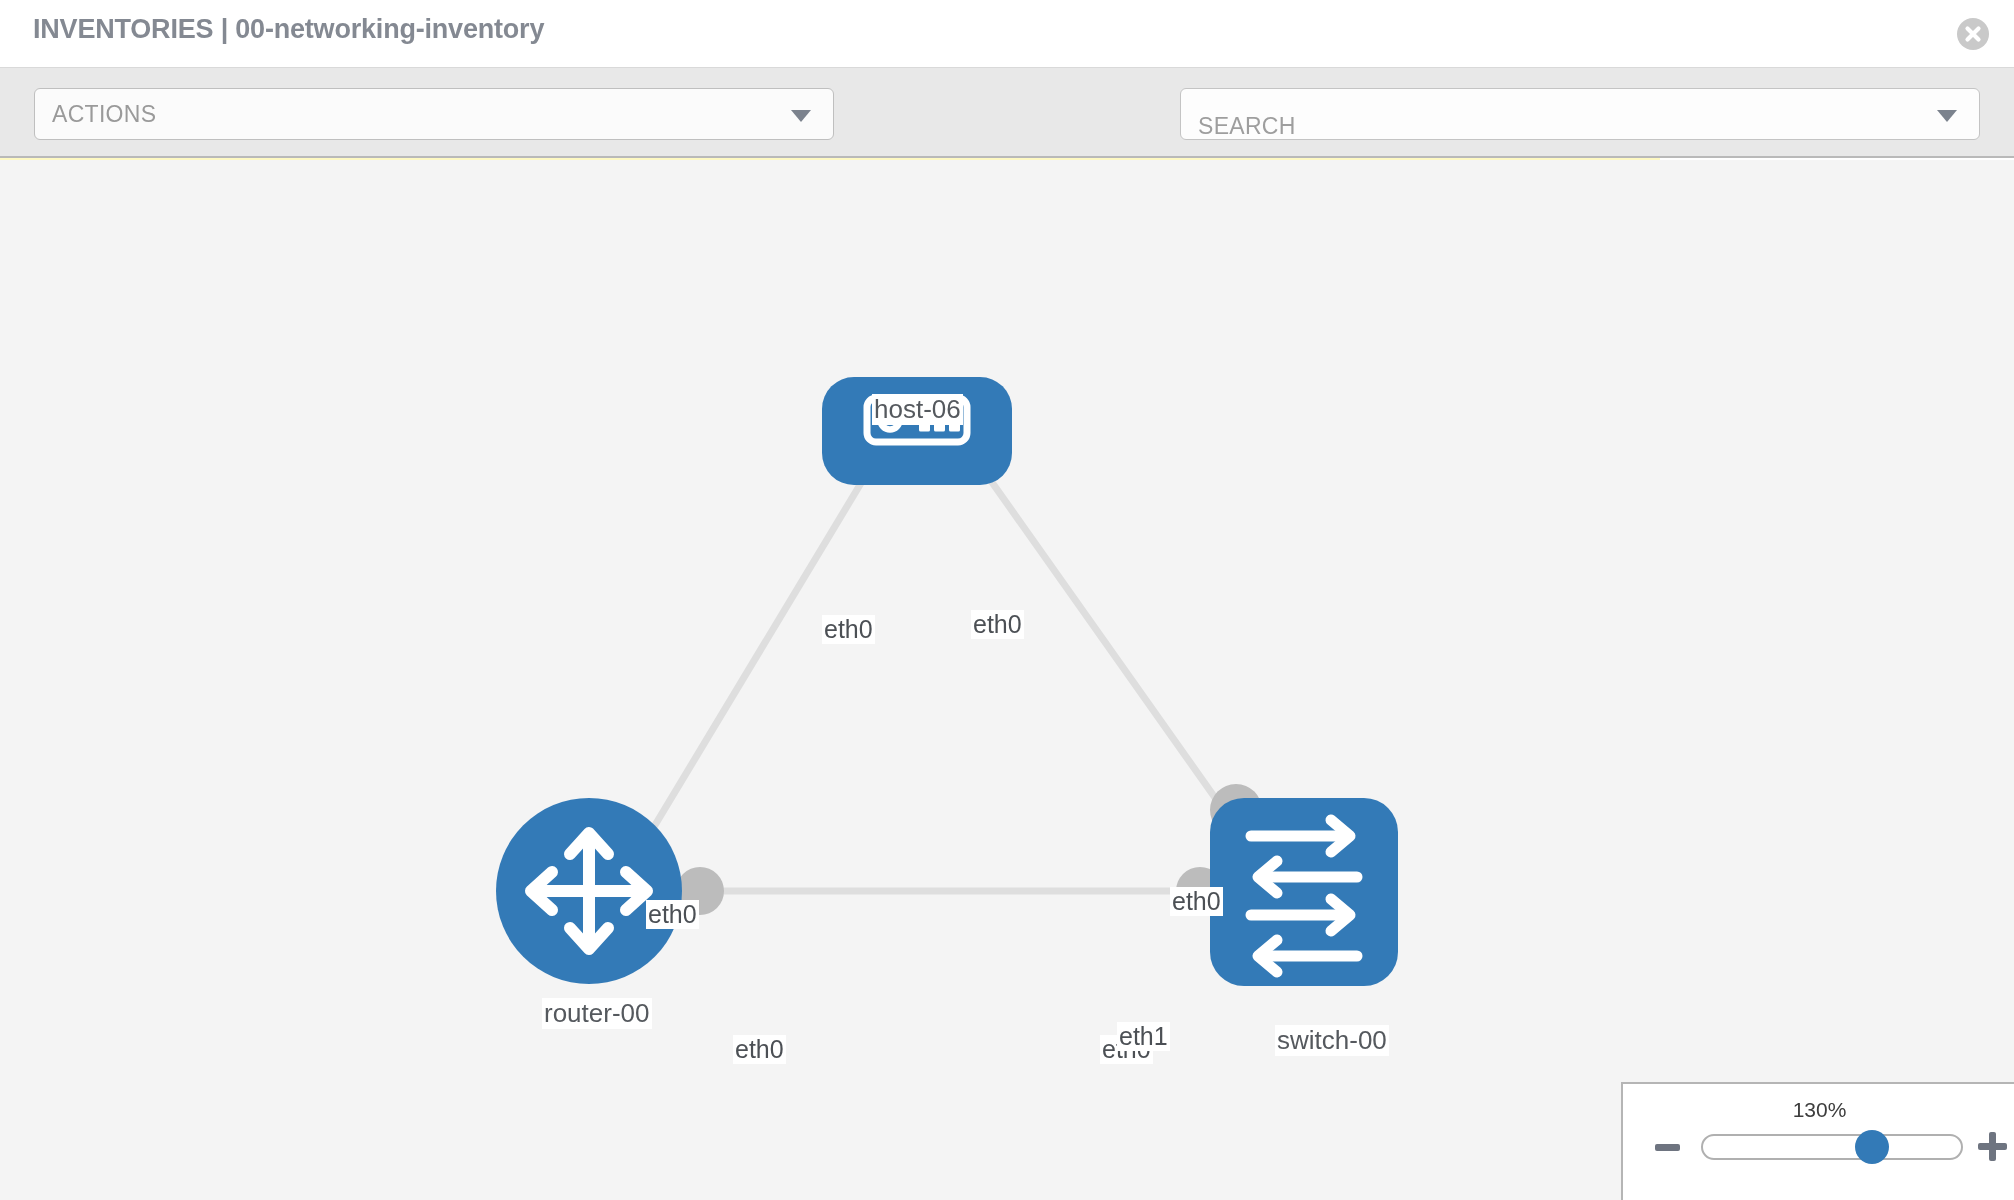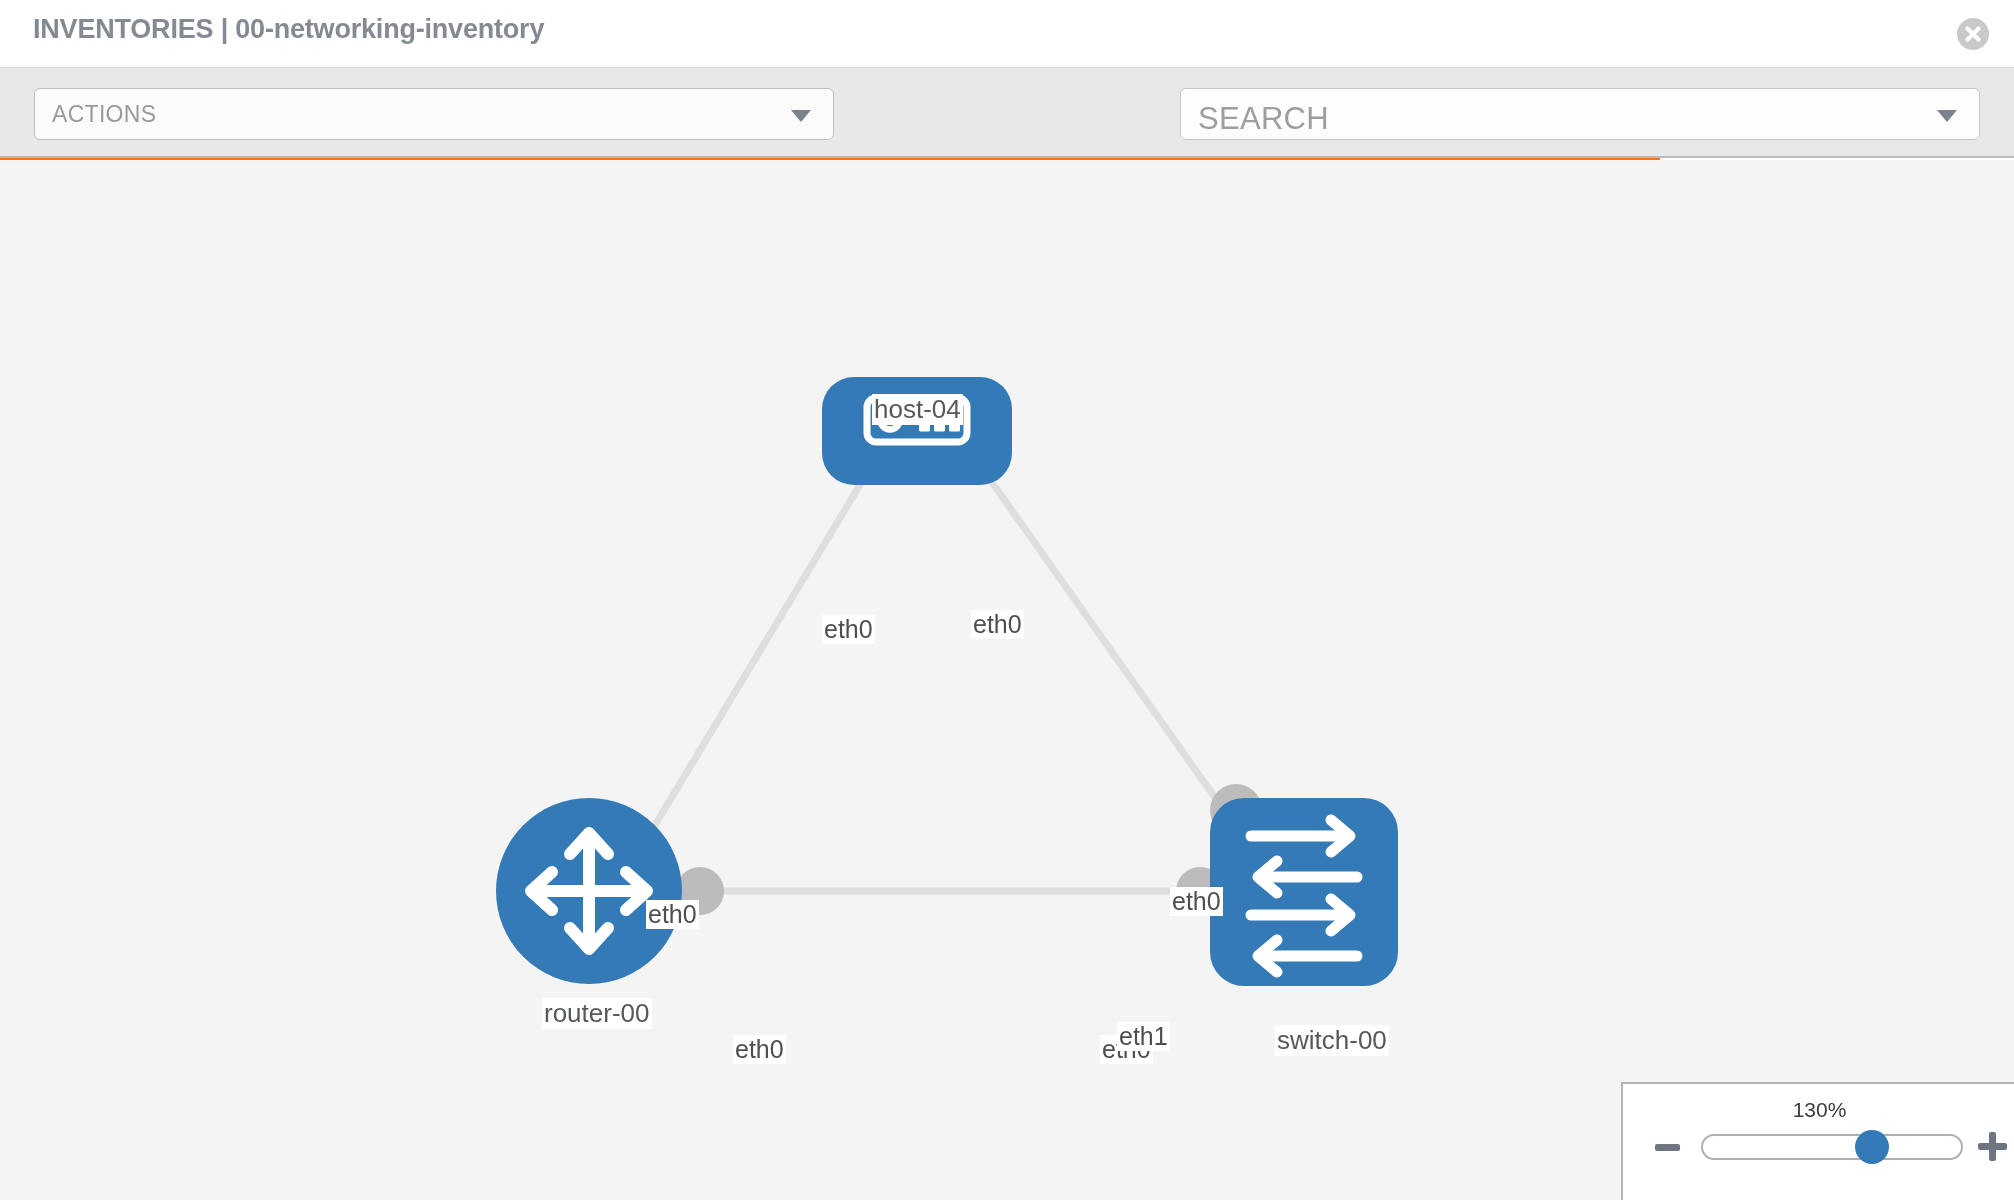--- a/index.html
+++ b/index.html
@@ -9,21 +9,21 @@
     height: 1200px;
     overflow: hidden;
     background: #ffffff;
     font-family: "Liberation Sans", sans-serif;
   }
 
   #app {
     position: relative;
     width: 1660px;
     height: 1200px;
-    background: #f97316;
+    background: #fef9c3;
   }
 
   
   .header {
     position: absolute;
     left: 0; top: 0;
     width: 2014px; height: 68px;
     background: #ffffff;
     border-bottom: 1px solid #d9d9d9;
   }
@@ -91,22 +91,22 @@
     position: absolute;
     left: 1180px; top: 20px;
     width: 800px; height: 52px;
     background: #fdfdfd;
     border: 1px solid #c4c4c4;
     border-radius: 6px;
     cursor: text;
   }
   .search-label {
     position: absolute;
-    left: 17px; top: 12px;
-    font-size: 31px;
+    left: 17px; top: 24px;
+    font-size: 23px;
     color: #9e9e9e;
     letter-spacing: 0.3px;
   }
 
   
   .canvas {
     position: absolute;
     left: 0; top: 160px;
     width: 2014px; height: 1040px;
     background: #f4f4f4;
@@ -299,21 +299,21 @@
           <path d="M1357 717 L1260 717"></path>
           <path d="M1277 701 L1258 717 L1277 733"></path>
           <path d="M1251 755 L1348 755"></path>
           <path d="M1331 739 L1350 755 L1331 771"></path>
           <path d="M1357 796 L1260 796"></path>
           <path d="M1277 780 L1258 796 L1277 812"></path>
         </g>
       </g>
     </svg>
 
-    <div class="nlabel" style="left:872px; top:234px;">host-04</div>
+    <div class="nlabel" style="left:872px; top:234px;">host-06</div>
     <div class="nlabel" style="left:514px; top:838px;margin-left:28px;">router-00</div>
     <div class="nlabel" style="left:1243px; top:865px;margin-left:32px;">switch-00</div>
 
     <div class="ilabel" style="left:822px; top:455px;">eth0</div>
     <div class="ilabel" style="left:971px; top:450px;">eth0</div>
     <div class="ilabel" style="left:646px; top:740px;">eth0</div>
     <div class="ilabel" style="left:1170px; top:727px;">eth0</div>
     <div class="ilabel" style="left:733px; top:875px;">eth0</div>
     <div class="ilabel" style="left:1100px; top:875px;">eth0</div>
     <div class="ilabel" style="left:1117px; top:862px;">eth1</div>

